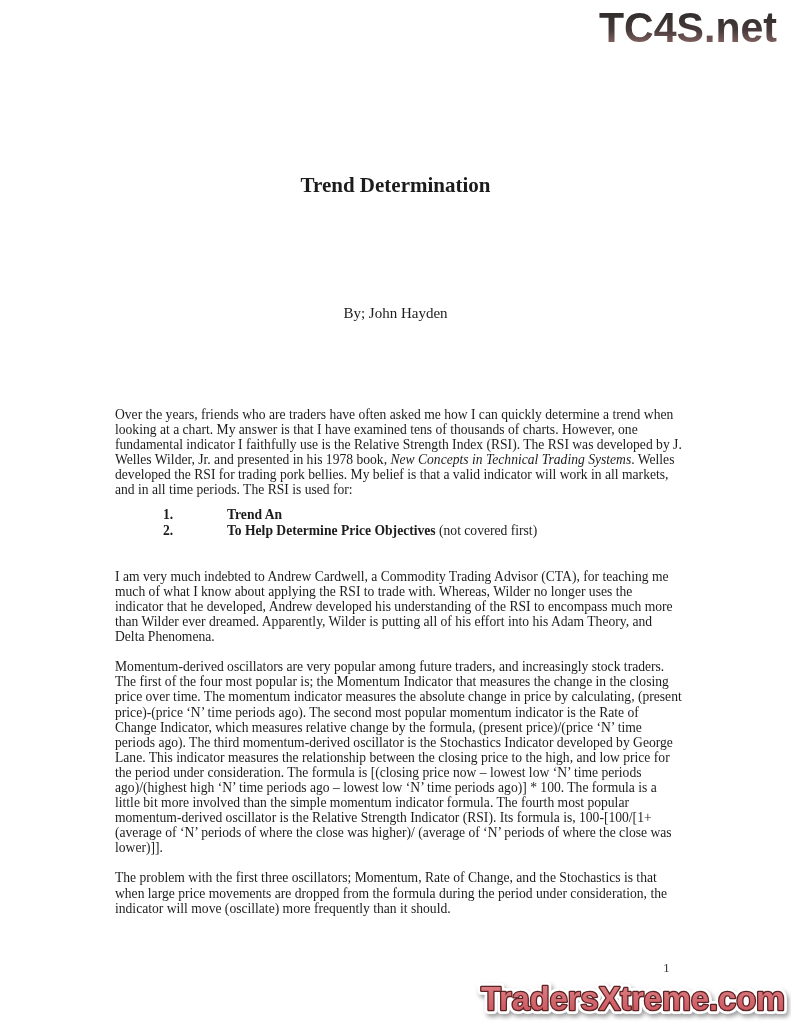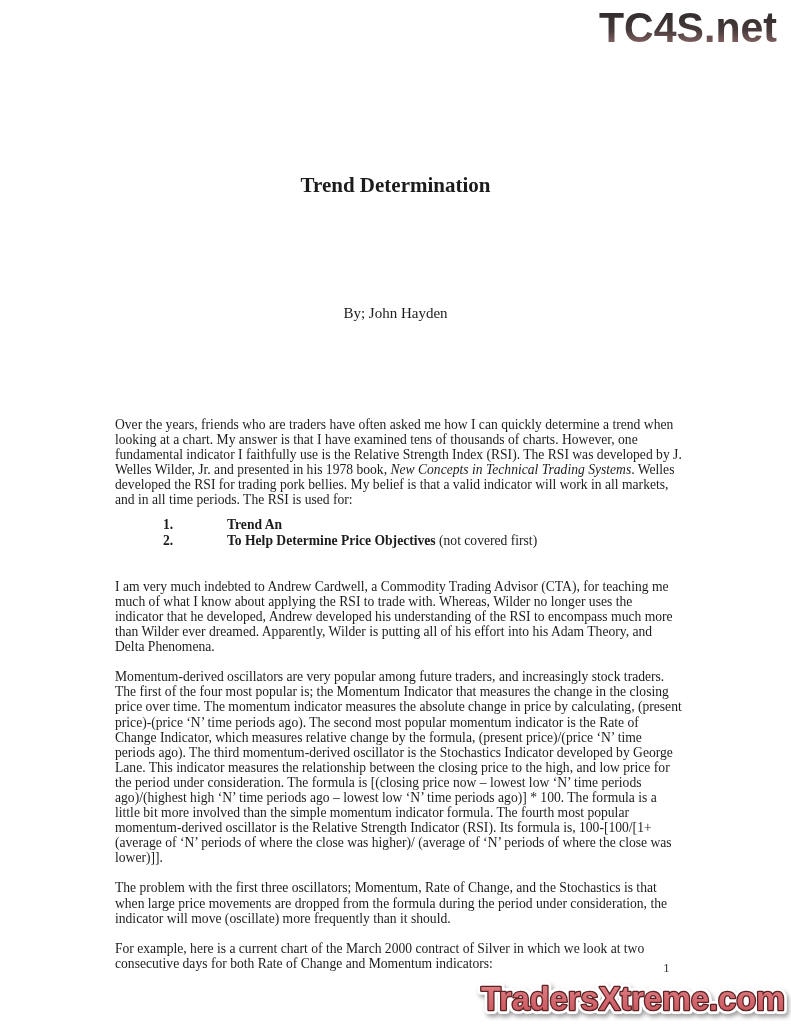--- a/index.html
+++ b/index.html
@@ -35,21 +35,21 @@
   }
 
   
   .body-text {
     position: absolute;
     top: 405px; left: 115px; width: 567px;
     font-size: 13.6px;
     line-height: 15.1px;
     text-align: left;
   }
-  .body-text p { margin: 12px 0 15px 0; }
+  .body-text p { margin: 2px 0 15px 0; }
   .body-text p.no-gap { margin-bottom: 0; }
   .seg-italic { font-style: italic; }
   .seg-underline { }
   .seg-bold { font-weight: bold; font-family: Liberation Serif, serif; }
 
   .list { margin: 9px 0 31px 0; }
   .list-row { display: flex; margin-bottom: 1px; }
   .list-num { flex: none; margin-left: 48px; width: 64px; font-weight: bold; }
   .list-text { flex: auto; }
 
@@ -105,21 +105,20 @@
       </div>
       <div class="list-row">
         <span class="list-num">2.</span>
         <span class="list-text"><span class="seg-bold">To Help Determine Price Objectives</span><span class="seg-normal"> (not covered first)</span></span>
       </div>
     </div>
 
     <p><span class="seg-normal">I am very much indebted to Andrew Cardwell, a Commodity Trading Advisor (CTA), for teaching me much of what I know about applying the RSI to trade with. Whereas, Wilder no longer uses the indicator that he developed, Andrew developed his understanding of the RSI to encompass much more than Wilder ever dreamed. Apparently, Wilder is putting all of his effort into his Adam Theory, and Delta Phenomena.</span></p>
     <p><span class="seg-normal">Momentum-derived oscillators are very popular among future traders, and increasingly stock traders. The first of the four most popular is; the </span><span class="seg-underline">Momentum Indicator</span><span class="seg-normal"> that measures the change in the closing price over time. The momentum indicator measures the absolute change in price by calculating,  (present price)-(price ‘N’ time periods ago). The second most popular momentum indicator is the </span><span class="seg-underline">Rate of Change Indicator</span><span class="seg-normal">, which measures relative change by the formula, (present price)/(price ‘N’ time periods ago). The third momentum-derived oscillator is the </span><span class="seg-underline">Stochastics Indicator</span><span class="seg-normal"> developed by George Lane. This indicator measures the relationship between the closing price to the high, and low price for the period under consideration. The formula is [(closing price now – lowest low ‘N’ time periods ago)/(highest high ‘N’ time periods ago – lowest low ‘N’ time periods ago)] * 100. The formula is a little bit more involved than the simple momentum indicator formula. The fourth most popular momentum-derived oscillator is the </span><span class="seg-underline">Relative Strength Indicator (RSI)</span><span class="seg-normal">. Its formula is, 100-[100/[1+(average of ‘N’ periods of where the close was higher)/ (average of ‘N’ periods of where the close was lower)]].</span></p>
     <p><span class="seg-normal">The problem with the first three oscillators; Momentum, Rate of Change, and the Stochastics is that when large price movements are dropped from the formula during the period under consideration, the indicator will move (oscillate) more frequently than it should.</span></p>
-    <p><span class="seg-normal">For example, here is a current chart of the March 2000 contract of Silver in which we look at two consecutive days for both Rate of Change and Momentum indicators:</span></p>
   </div>
 
 
   <div class="page-number">1</div>
 
   <div class="bottom-logo">
     <svg width="318" height="46" viewBox="0 0 318 46">
       <defs>
         <linearGradient id="txGrad" x1="0" y1="0" x2="0" y2="1">
           <stop offset="0" stop-color="#e0868c"></stop>

